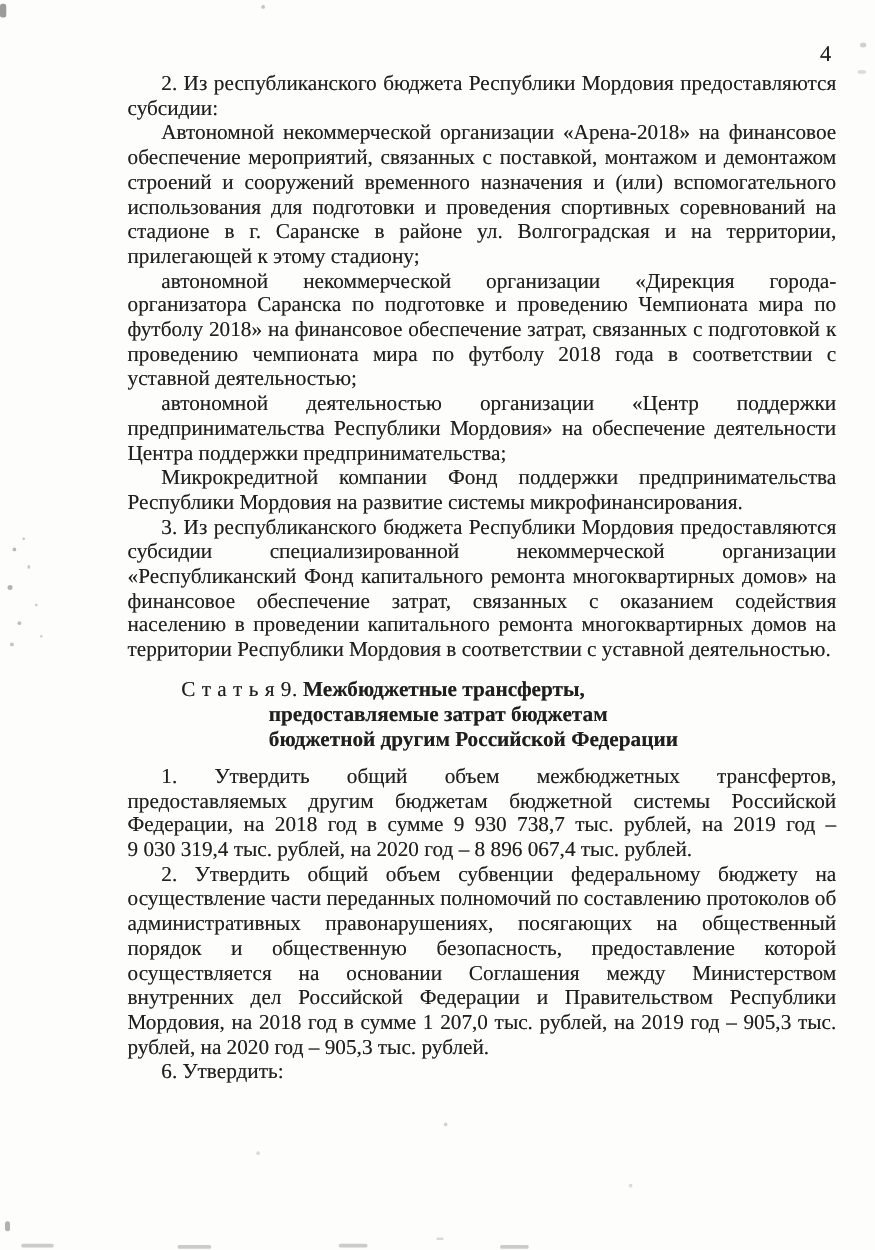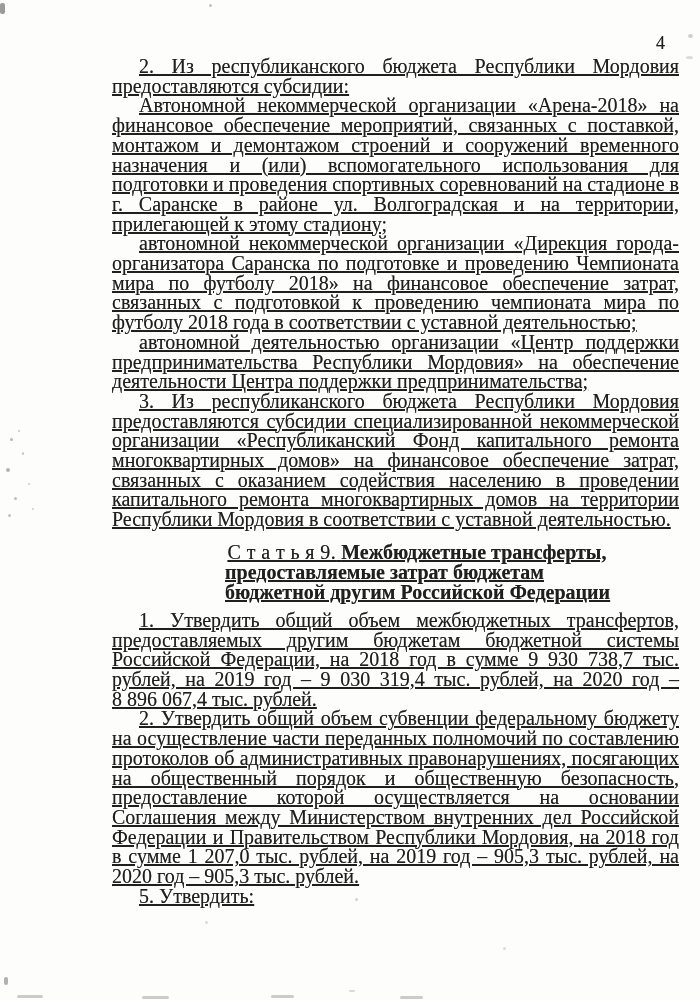--- a/index.html
+++ b/index.html
@@ -16,68 +16,68 @@
     color: #1f1f1f;
   }
   .page-number {
     position: absolute;
     top: 33px; left: 656px;
     font-size: 18px;
     text-shadow: 0 0 0.5px rgba(30,30,30,.6);
   }
   .content {
     position: absolute;
-    top: 57px; left: 112px;
+    top: 57px; left: 102px;
     width: 567px;
-    font-size: 20px;
+    font-size: 17px;
     line-height: 19.7px;
     text-align: justify;
     text-shadow: 0 0 0.5px rgba(25,25,25,.55);
-    text-decoration: underline;
   }
   p.para { margin: 0; text-indent: 27px; }
   .article-heading {
     margin-top: 12px;
     margin-bottom: 9px;
     line-height: 20px;
     text-align: left;
     text-indent: 0;
   }
-  .art-line1 { margin-left: 43px; text-align: center; }
+  .art-line1 { margin-left: 43px; }
   .art-label { letter-spacing: 0.4px; }
   .art-title { font-weight: bold; }
   .art-cont  { font-weight: bold; margin-left: 113px; }
   .specks { position: absolute; inset: 0; filter: blur(0.5px); pointer-events: none; }
   .speck { position: absolute; border-radius: 50%; }
   .smudge { position: absolute; border-radius: 2px; }
 </style>
 </head>
 <body>
 
 <div class="page">
 
   <div class="page-number">4</div>
 
   <div class="content">
 
     <p class="para">2. Из республиканского бюджета Республики Мордовия предоставляются субсидии:</p>
     <p class="para">Автономной некоммерческой организации «Арена-2018» на финансовое обеспечение мероприятий, связанных с поставкой, монтажом и демонтажом строений и сооружений временного назначения и (или) вспомогательного использования для подготовки и проведения спортивных соревнований на стадионе в г. Саранске в районе ул. Волгоградская и на территории, прилегающей к этому стадиону;</p>
     <p class="para">автономной некоммерческой организации «Дирекция города-организатора Саранска по подготовке и проведению Чемпионата мира по футболу 2018» на финансовое обеспечение затрат, связанных с подготовкой к проведению чемпионата мира по футболу 2018 года в соответствии с уставной деятельностью;</p>
     <p class="para">автономной деятельностью организации «Центр поддержки предпринимательства Республики Мордовия» на обеспечение деятельности Центра поддержки предпринимательства;</p>
+    <p class="para">Микрокредитной компании Фонд поддержки предпринимательства Республики Мордовия на развитие системы микрофинансирования.</p>
     <p class="para">3. Из республиканского бюджета Республики Мордовия предоставляются субсидии специализированной некоммерческой организации «Республиканский Фонд капитального ремонта многоквартирных домов» на финансовое обеспечение затрат, связанных с оказанием содействия населению в проведении капитального ремонта многоквартирных домов на территории Республики Мордовия в соответствии с уставной деятельностью.</p>
 
     <div class="article-heading">
       <div class="art-line1"><span class="art-label">С т а т ь я 9.</span> <span class="art-title">Межбюджетные трансферты,</span></div>
       <div class="art-cont">предоставляемые затрат бюджетам</div>
       <div class="art-cont">бюджетной другим Российской Федерации</div>
     </div>
 
     <p class="para">1. Утвердить общий объем межбюджетных трансфертов, предоставляемых другим бюджетам бюджетной системы Российской Федерации, на 2018 год в сумме 9&nbsp;930&nbsp;738,7 тыс. рублей, на 2019 год – 9&nbsp;030&nbsp;319,4 тыс. рублей, на 2020 год – 8&nbsp;896&nbsp;067,4 тыс. рублей.</p>
     <p class="para">2. Утвердить общий объем субвенции федеральному бюджету на осуществление части переданных полномочий по составлению протоколов об административных правонарушениях, посягающих на общественный порядок и общественную безопасность, предоставление которой осуществляется на основании Соглашения между Министерством внутренних дел Российской Федерации и Правительством Республики Мордовия, на 2018 год в сумме 1&nbsp;207,0 тыс. рублей, на 2019 год – 905,3 тыс. рублей, на 2020 год – 905,3 тыс. рублей.</p>
-    <p class="para">5. Утвердить:</p>
+    <p class="para">6. Утвердить:</p>
 
   </div>
 
   <div class="specks">
 
     <div class="speck" style="left:0;top:3px;width:5px;height:11px;background:#4a4a4a;opacity:.55;border-radius:2px;"></div>
 
     <div class="speck" style="left:209px;top:4px;width:3px;height:3px;background:#8a8a8a;opacity:.5;"></div>
 
     <div class="speck" style="left:688px;top:34px;width:5px;height:4px;background:#9a9a9a;opacity:.45;"></div>

